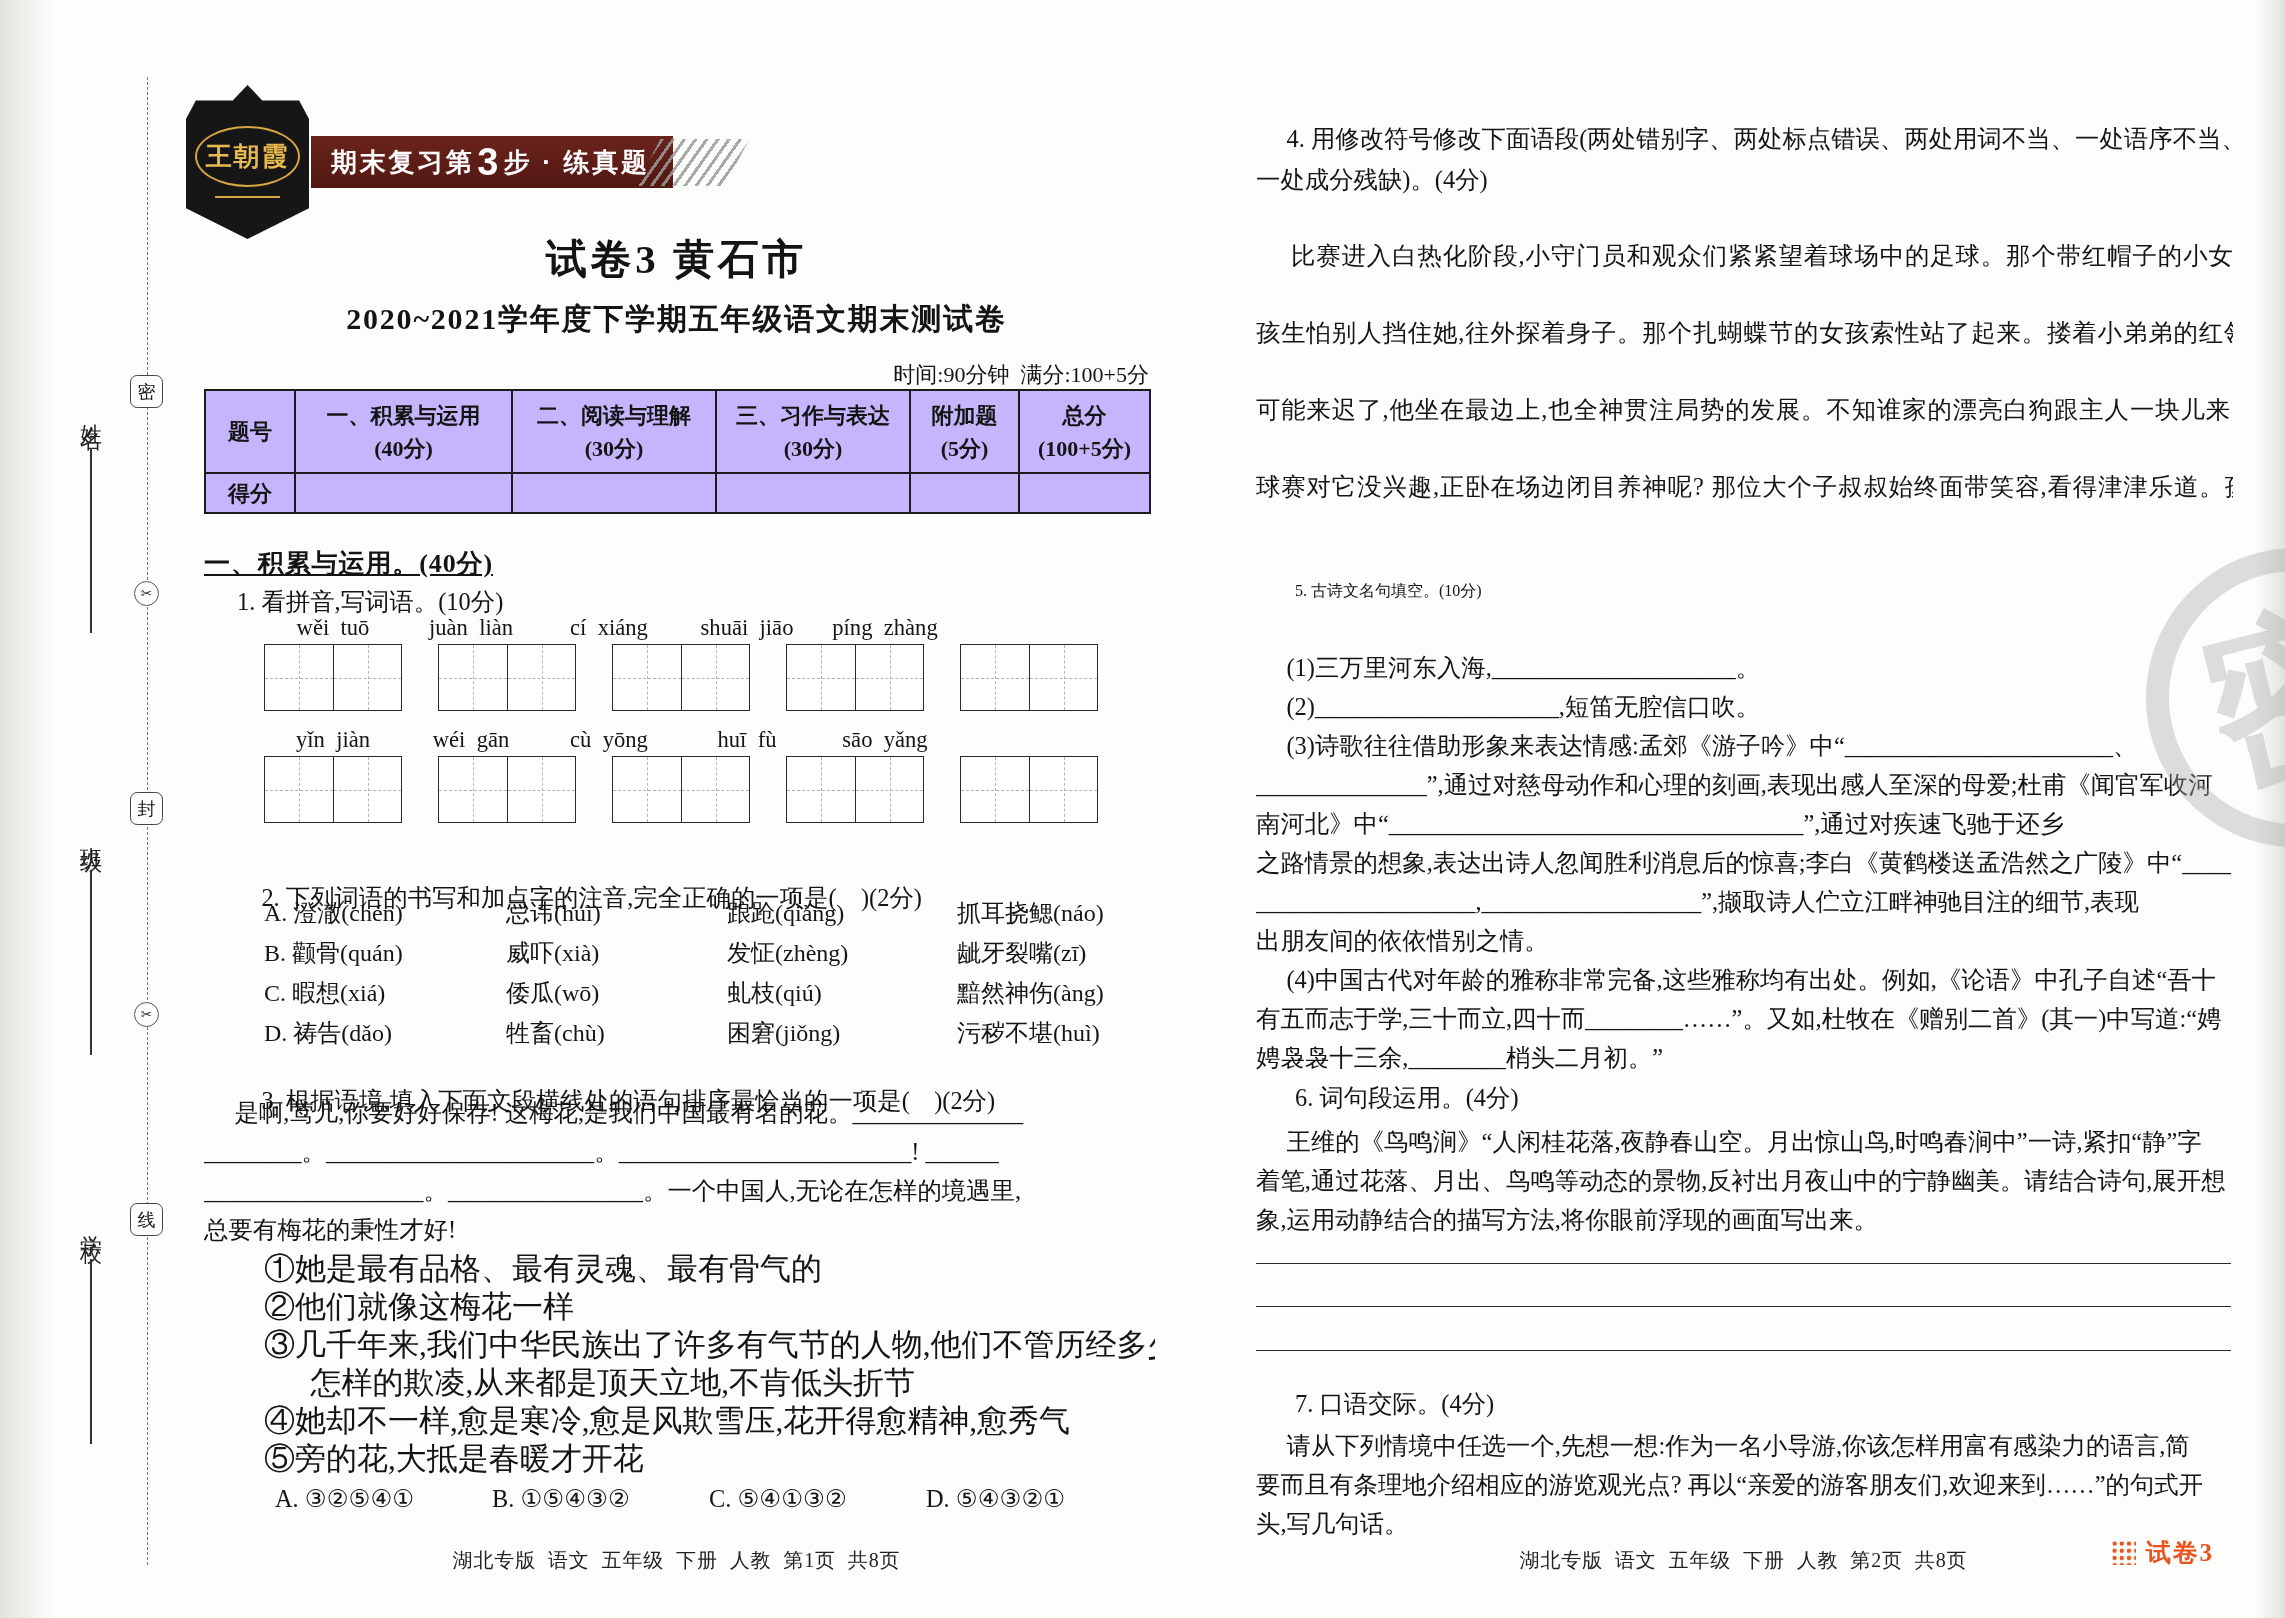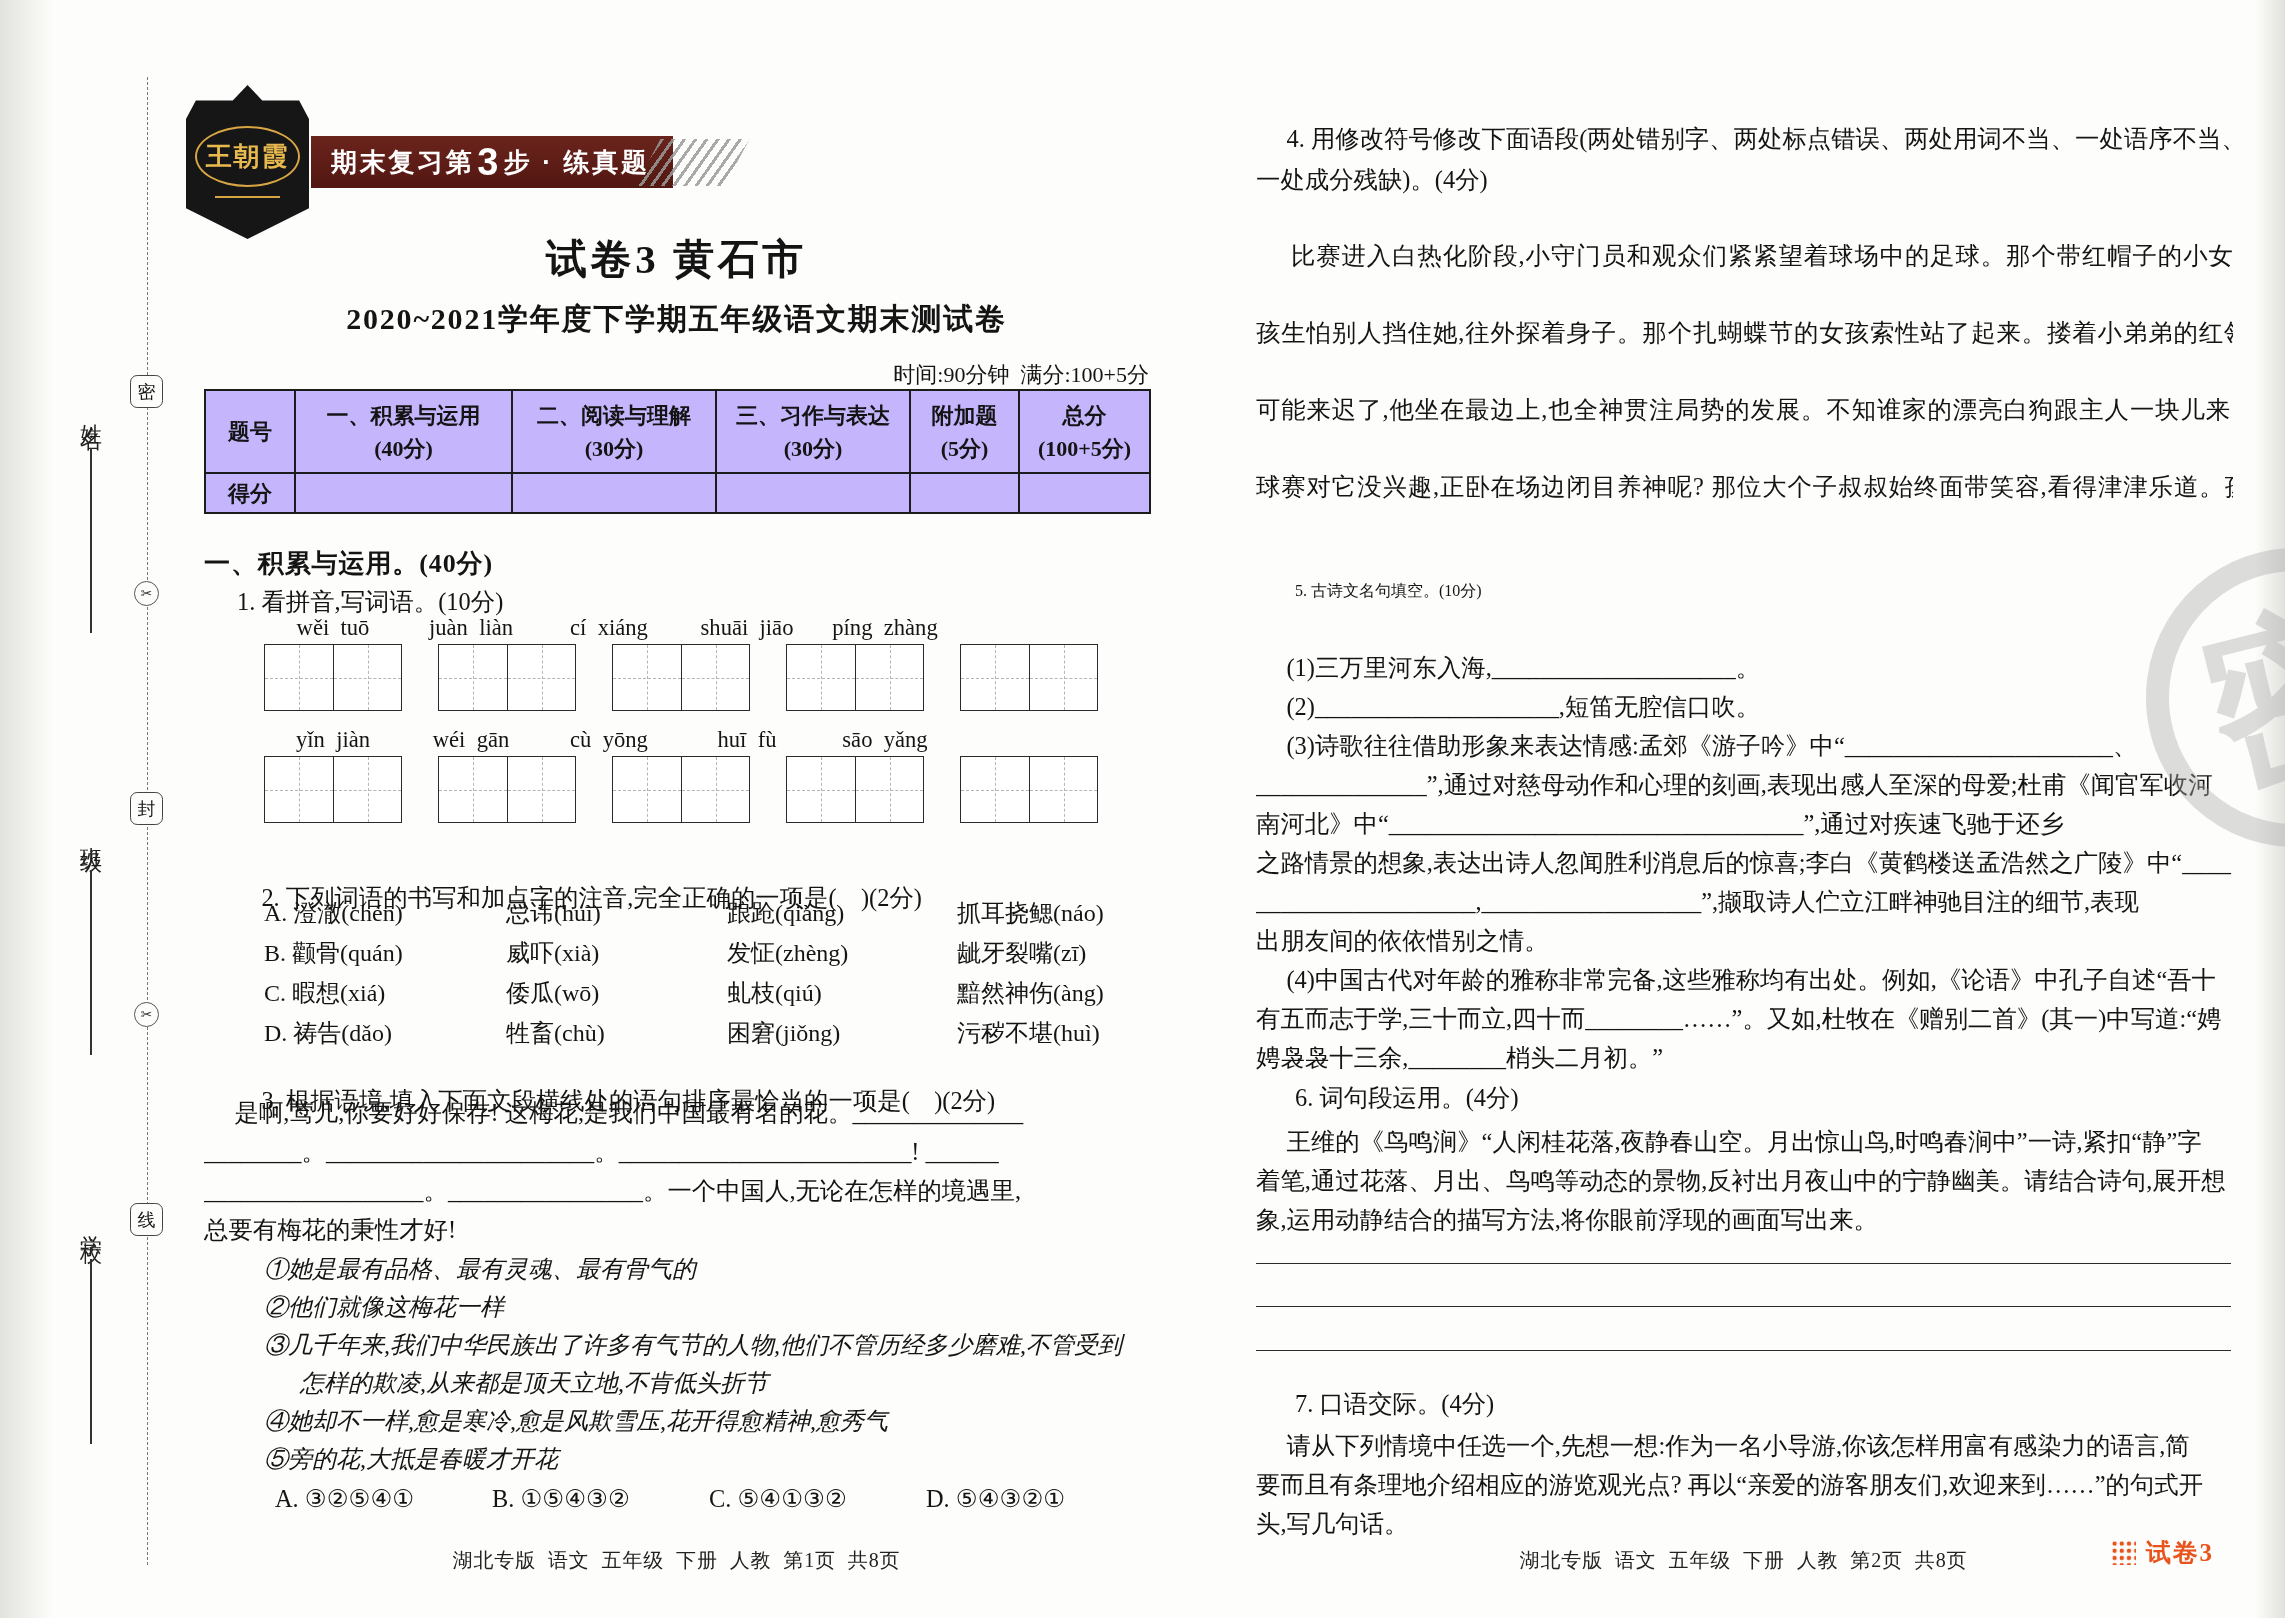--- a/index.html
+++ b/index.html
@@ -48,21 +48,21 @@
   .subtitle { position:absolute; left:204px; top:299px; width:945px; text-align:center;
     font-size:30px; font-weight:bold; letter-spacing:1.8px; }
   .meta { position:absolute; left:204px; top:360px; width:945px; text-align:right; font-size:22px; white-space:pre; }
 
   
   .score-table { position:absolute; left:204px; top:389px; border-collapse:collapse; background:#c4b5fd; }
   .score-table td { border:2.3px solid #1c1c1c; text-align:center; font-size:22px; font-weight:bold; line-height:1.5; }
   .head-row td { height:83px; }
   .score-row td { height:40px; }
 
-  .sec-title { position:absolute; left:204px; top:546px; font-size:26px; font-weight:bold; letter-spacing:0.9px; }
+  .sec-title { position:absolute; left:204px; top:546px; font-size:26px; font-weight:bold; letter-spacing:0.9px;text-decoration:underline; }
 
   
   .pin-row { position:absolute; left:264px; width:843px; display:flex; justify-content:flex-start; }
   .pin-label { width:138px; text-align:center; font-size:22.6px; white-space:pre; }
   .grid-row { position:absolute; left:264px; display:flex; gap:36px; }
   .tian-group { display:flex; border:1.8px solid #2a2a2a; background:#fff; }
   .tian-cell { position:relative; width:68px; height:65px; }
   .tian-cell + .tian-cell { border-left:1.8px solid #2a2a2a; }
   .tian-cell::before { content:""; position:absolute; left:0; right:0; top:50%; border-top:1.4px dashed #b5b5b5; }
   .tian-cell::after  { content:""; position:absolute; top:0; bottom:0; left:50%; border-left:1.4px dashed #b5b5b5; }
@@ -70,22 +70,22 @@
   
   .opt-row { position:absolute; left:264px; width:864px; display:flex; font-size:24px; white-space:pre; }
   .opt-cell:nth-child(1){ width:242px; }
   .opt-cell:nth-child(2){ width:221px; }
   .opt-cell:nth-child(3){ width:230px; }
   .opt-cell:nth-child(4){ flex:1; }
 
   
   .q3-lines { position:absolute; left:204px; top:1093px; width:952px; font-size:24.4px; line-height:39px;
     white-space:pre; overflow:hidden; }
-  .q3-items { position:absolute; left:264px; top:1250px; width:891px; font-size:24px; line-height:38px;
-    white-space:pre; overflow:hidden;font-style:italic; }
+  .q3-items { position:absolute; left:264px; top:1250px; width:891px; font-size:31px; line-height:38px;
+    white-space:pre; overflow:hidden; }
   .ans-row { position:absolute; left:264px; top:1484px; display:flex; width:868px; font-size:24.4px; white-space:pre;margin-left:11px; }
   .ans-cell { width:217px; }
 
   .footer { position:absolute; font-size:20px; white-space:pre; letter-spacing:0.9px; color:#222; text-align:center; }
 
   
   .r-lines { position:absolute; left:1256px; width:977px; font-size:24.4px; white-space:pre; overflow:hidden; }
   .rule-line { position:absolute; left:1256px; width:975px; border-top:1.8px solid #2a2a2a; height:0; }
 
   .page-tag { position:absolute; left:2146px; top:1536px; font-size:25px; font-weight:bold; color:#e8541e; letter-spacing:1.8px; }

